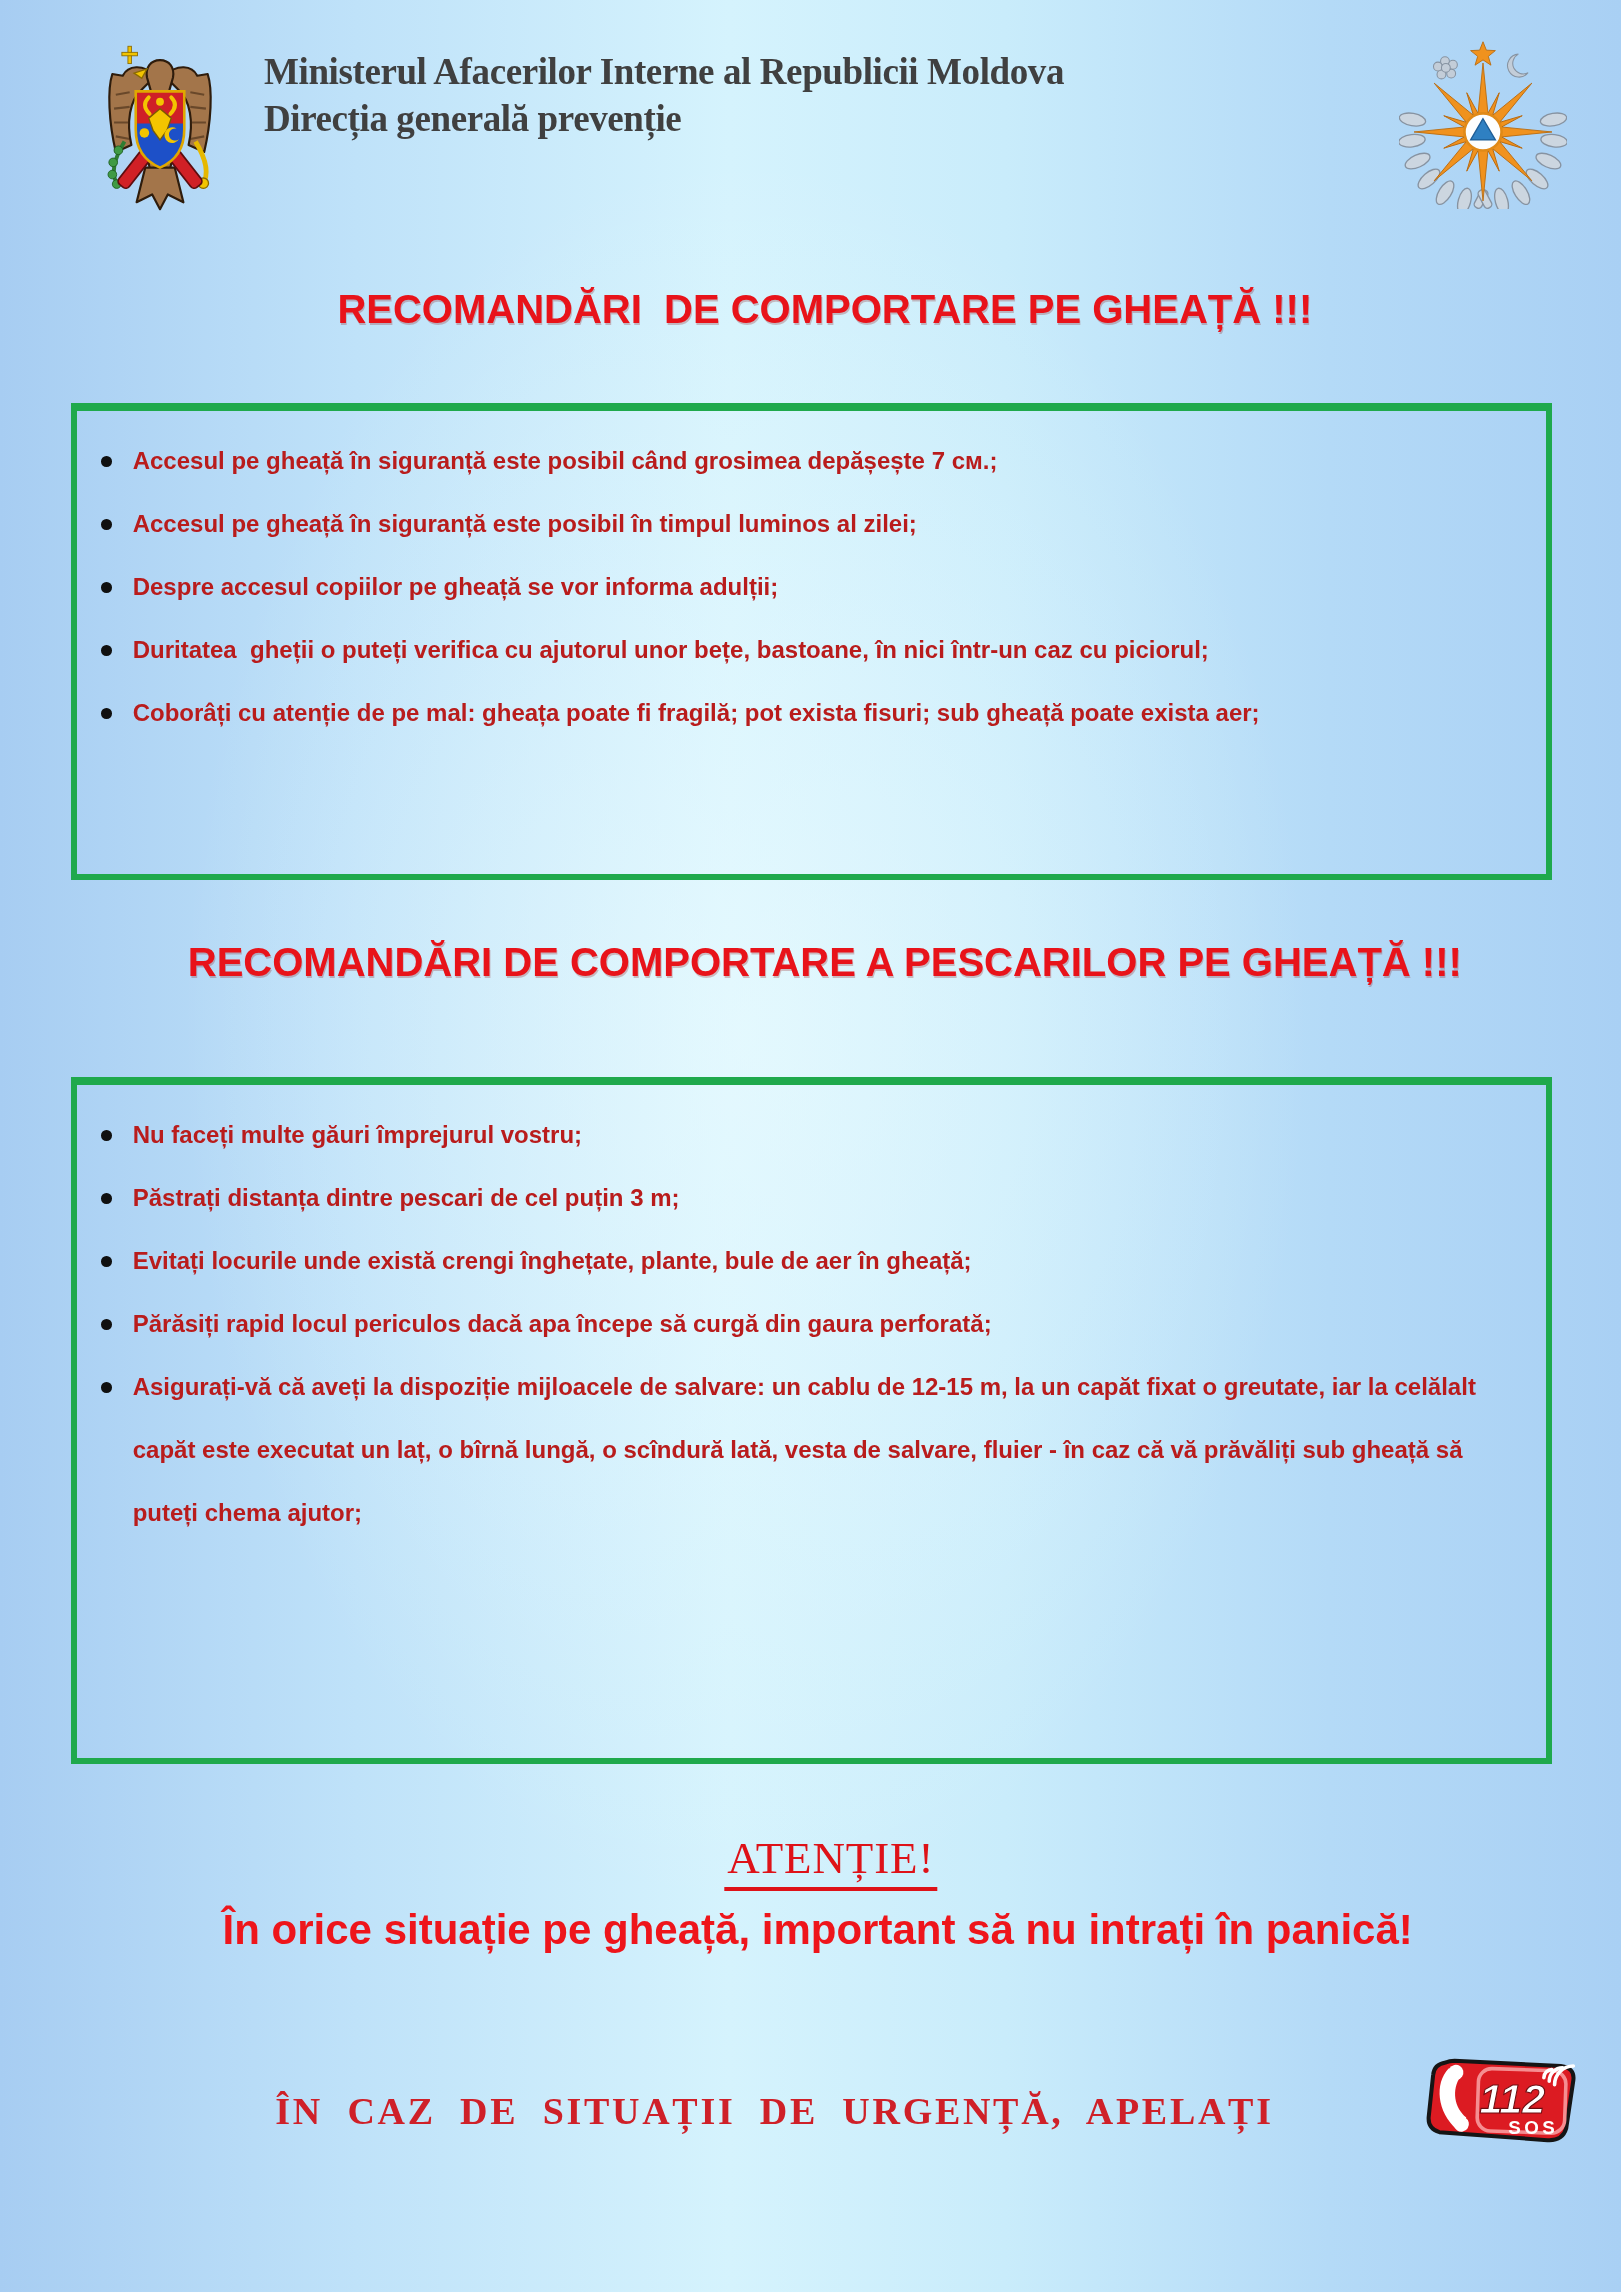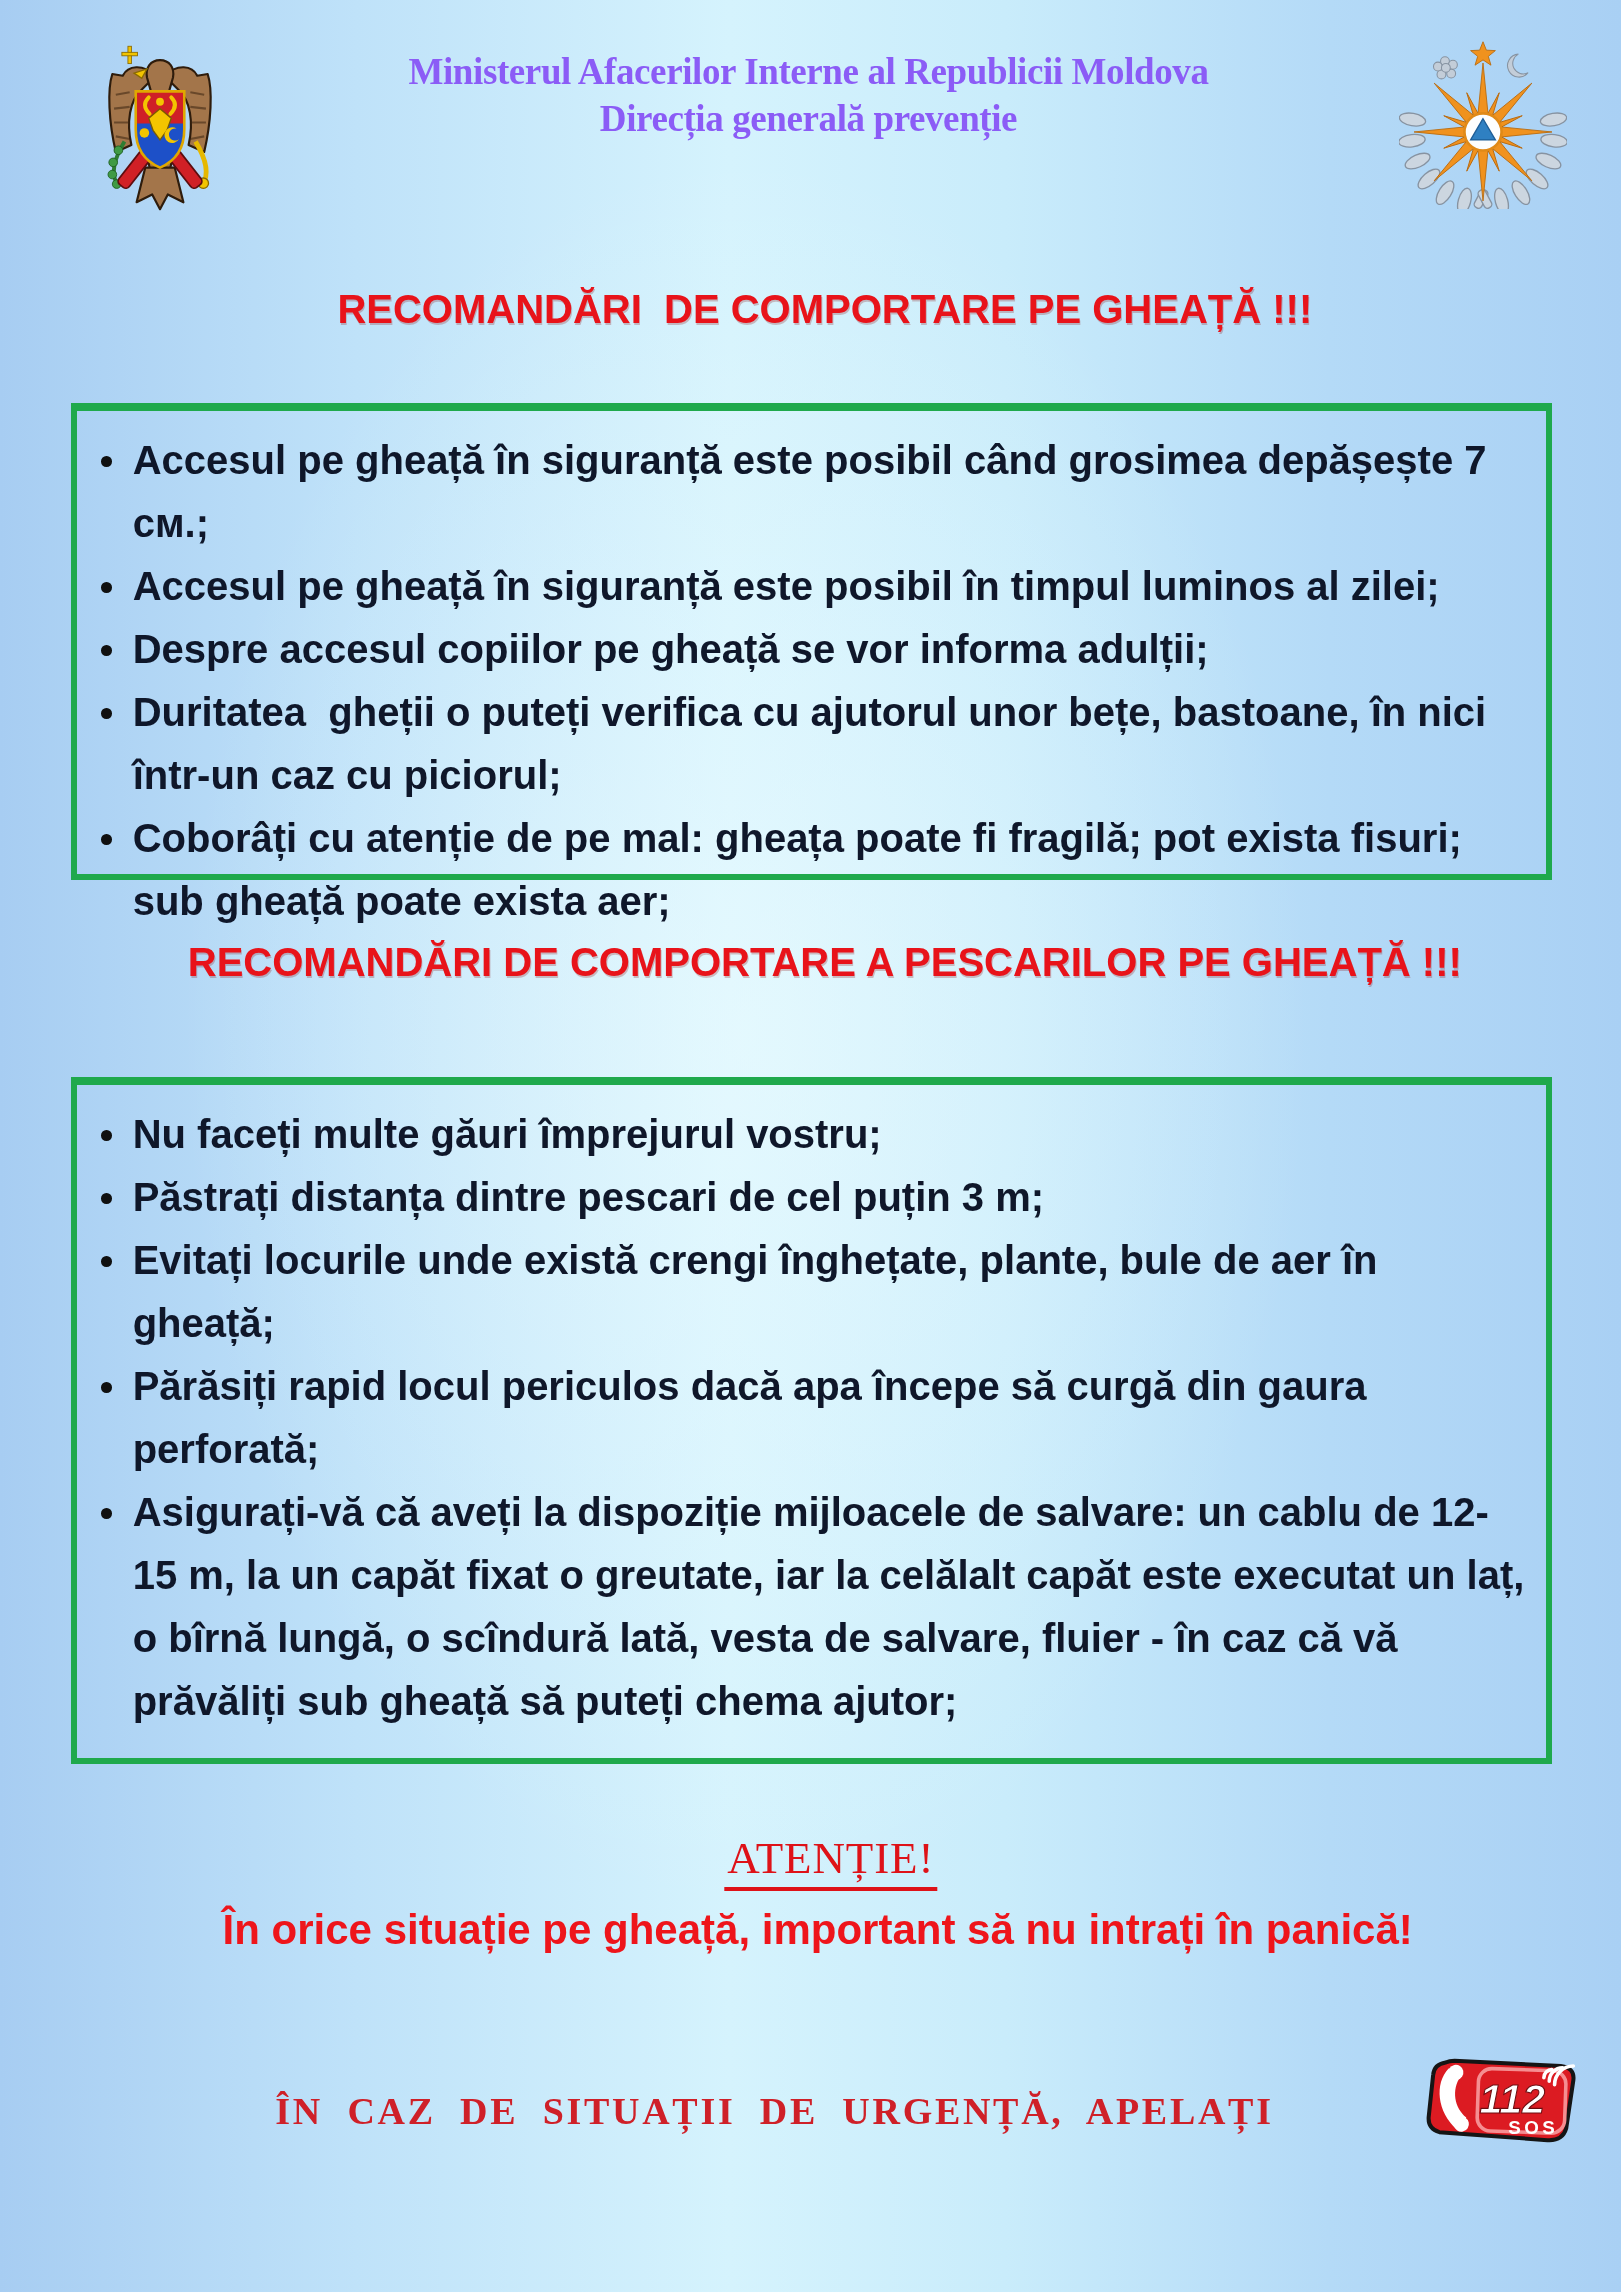--- a/index.html
+++ b/index.html
@@ -12,25 +12,25 @@
     background:
       radial-gradient(ellipse 806px 1254px at 46% 45%, rgba(240,253,255,0.55), rgba(240,253,255,0) 70%),
       linear-gradient(90deg, #a7cdf2 0%, #bfe2f9 22%, #d5f3fd 45%, #c9ecfb 62%, #b4daf7 82%, #a9d0f4 100%);
   }
 
   
   .header { position:absolute; top:34px; left:0; width:100%; height:193px; }
   .coat   { position:absolute; left:95px; top:3.6px; }
   .emblem { position:absolute; right:54px;  top:5.4px; }
   .header-text {
-    position:absolute; left:256px; right:260px; top:14.3px;
-    text-align:center;
+    position:absolute; left:264px; right:260px; top:14.3px;
+    text-align:left;
     font-family:"Liberation Serif", serif;
     font-weight:700; font-size:37px; line-height:47px;
-    color:#8b5cf6;
+    color:#404040;
     letter-spacing:-0.4px;
   }
 
   
   .section-title {
     position:absolute; left:0; width:100%;
     text-align:center;
     font-weight:700; font-size:40px;
     color:#e8131a;
     transform:translateX(14.3px);
@@ -44,23 +44,23 @@
   .green-box {
     position:absolute; left:71px; width:1481px;
     border:6.3px solid #1fa94c; border-top-width:8px;
     padding:18px 21.5px 0 10.7px;
   }
   #box1 { top:403px;  height:477px; }
   #box2 { top:1077px; height:687px; }
   .green-box ul { list-style:none; }
   .green-box li {
     position:relative; padding-left:45px;
-    font-size:40px; font-weight:700; line-height:63px;
-    white-space:pre-wrap;
-    color:#0f172a;
+    font-size:24px; font-weight:700; line-height:63px;
+    white-space:pre-wrap;
+    color:#b91c1c;
   }
   .green-box li::before {
     content:""; position:absolute; left:13.4px; top:27px;
     width:10.7px; height:10.7px; border-radius:50%; background:#101010;
   }
 
   
   .attention {
     position:absolute; top:1832px; left:0; width:100%;
     text-align:center; transform:translateX(14.3px);

